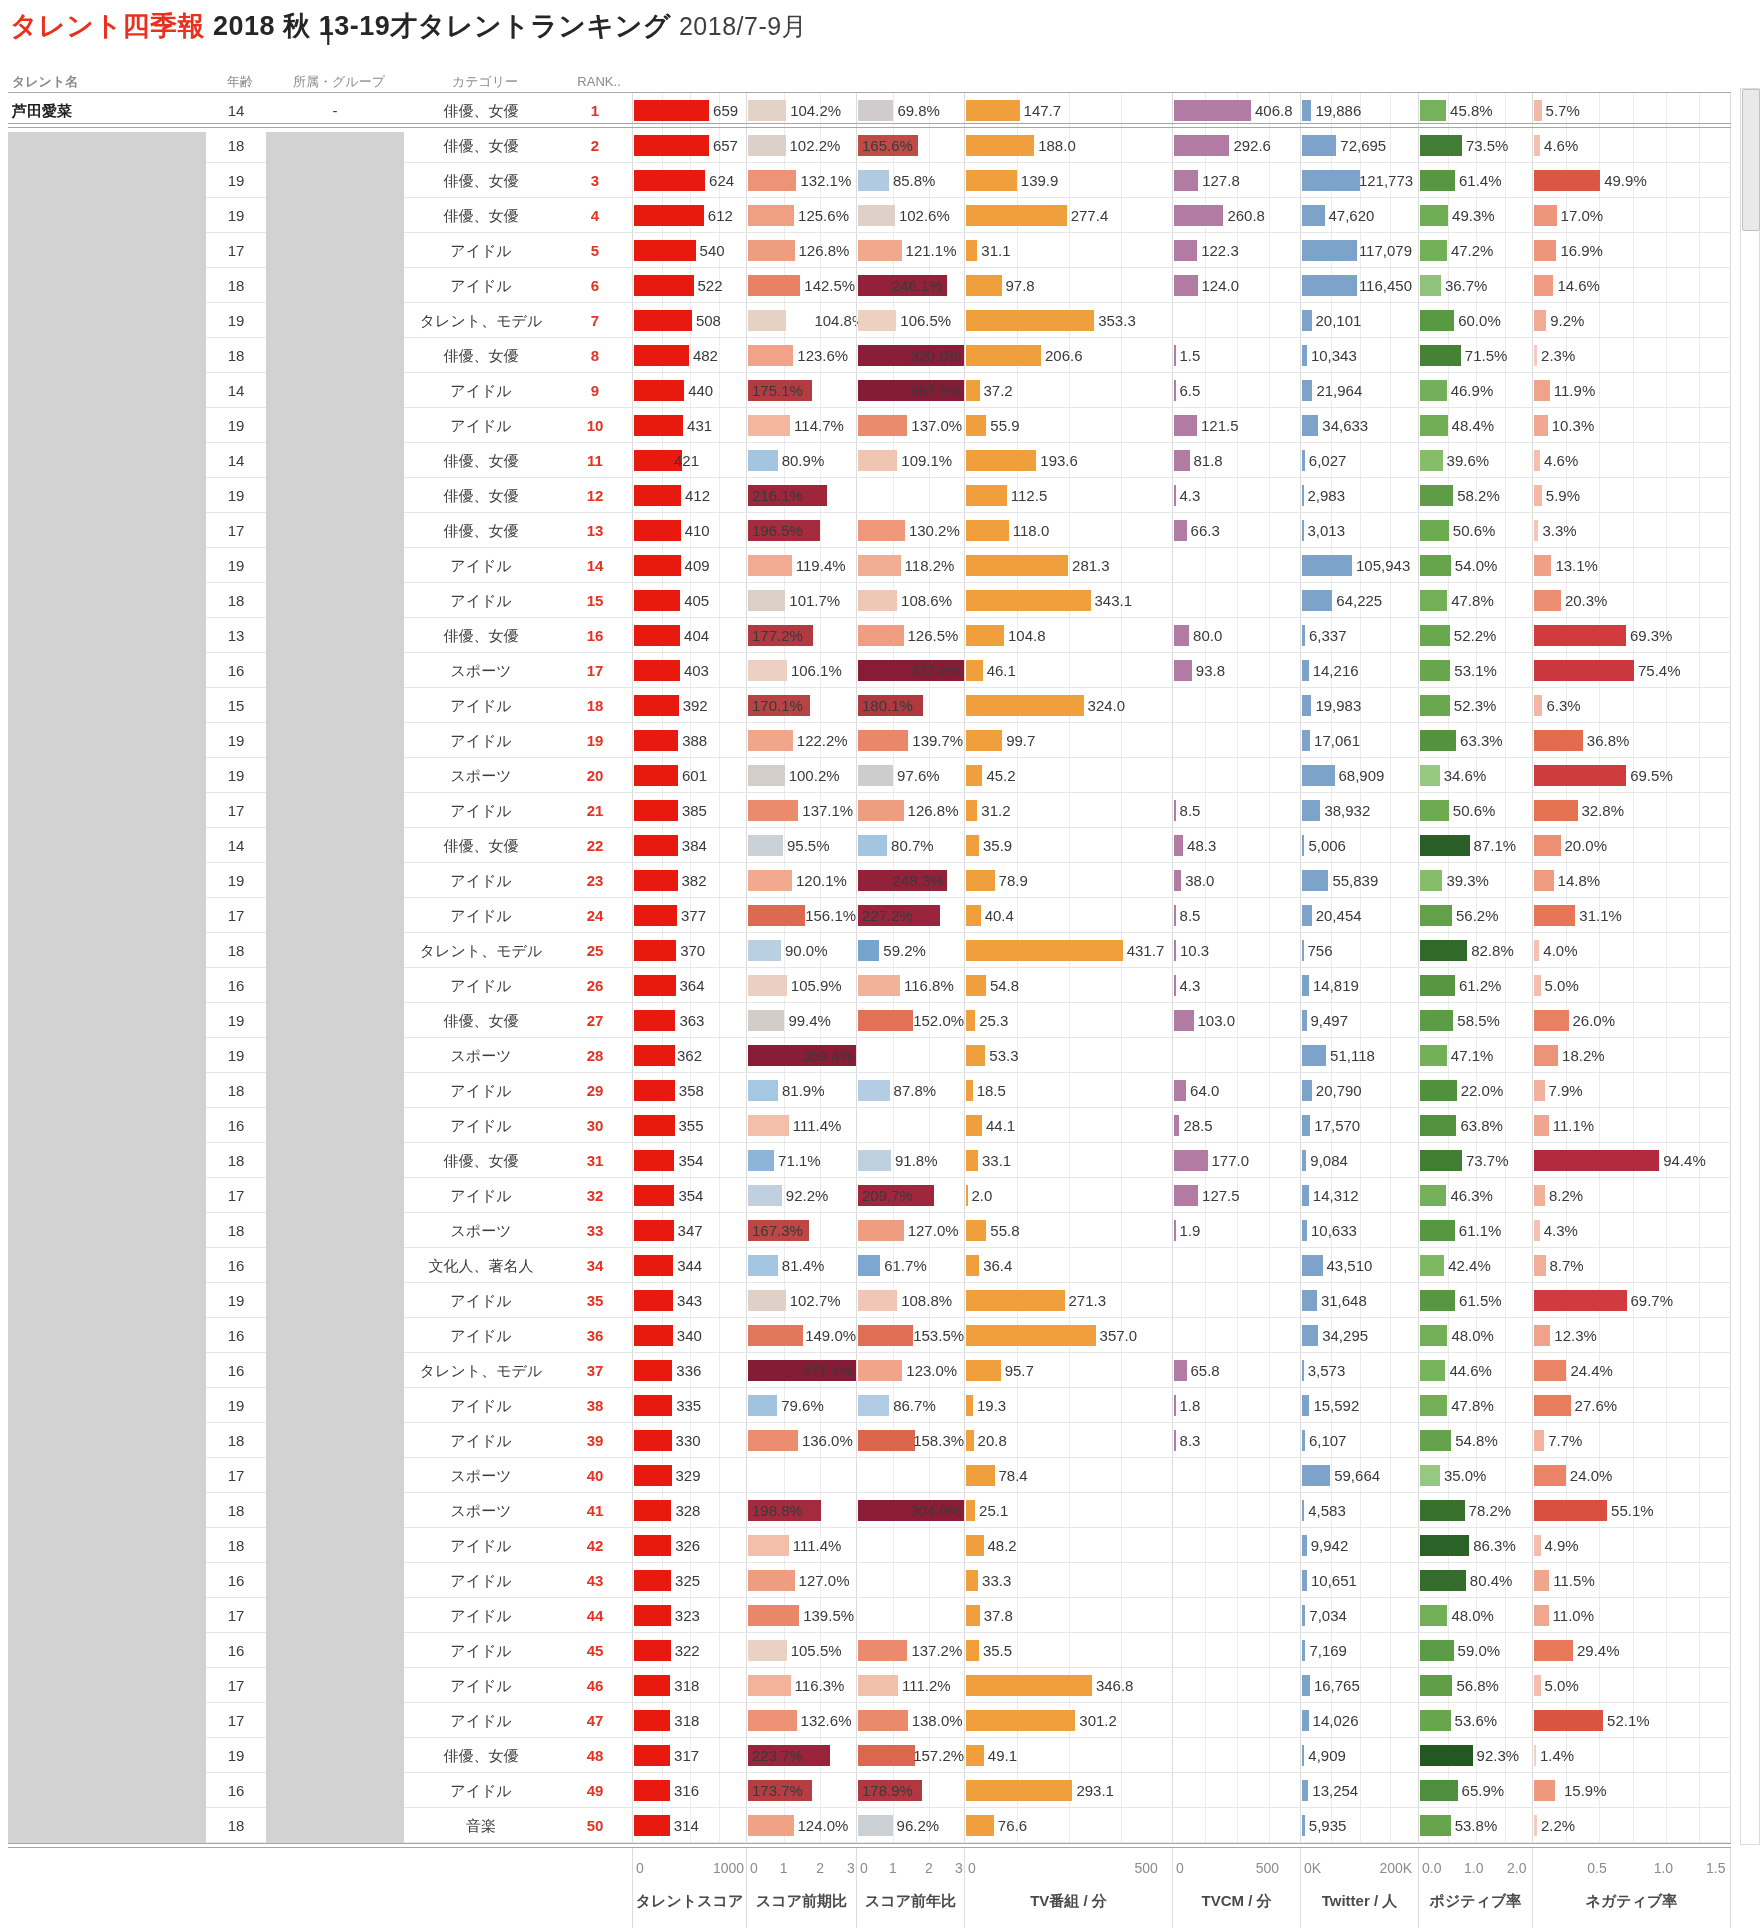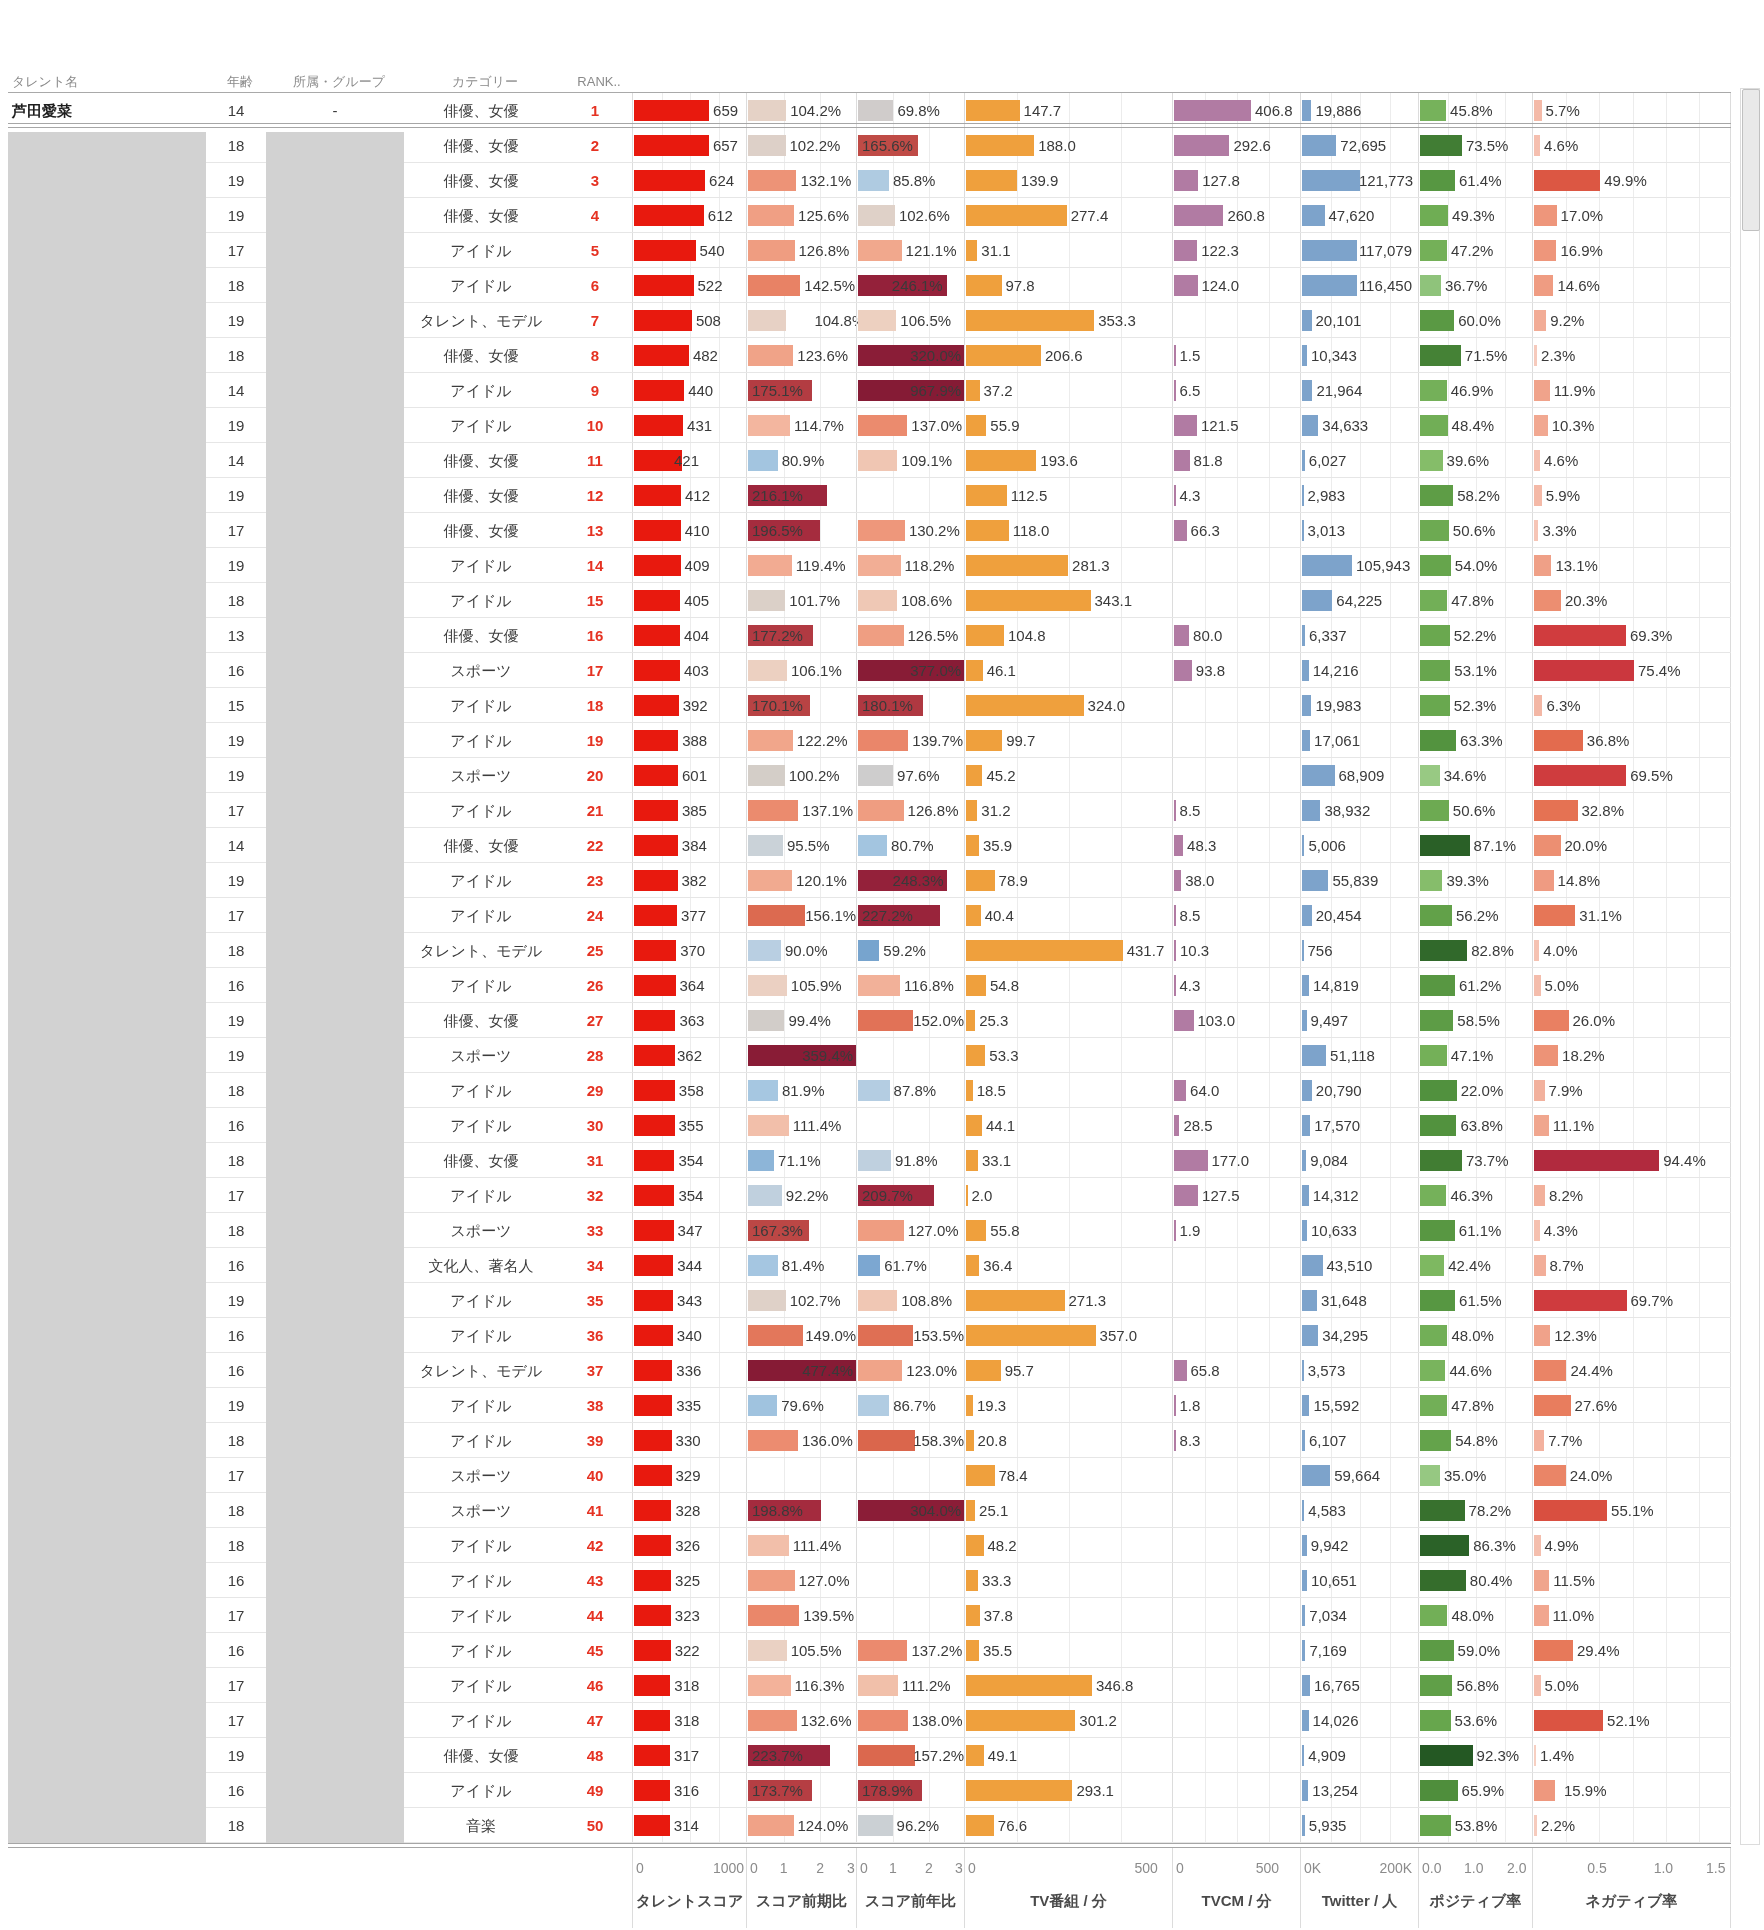--- a/index.html
+++ b/index.html
@@ -53,23 +53,30 @@
   #sb-track{position:absolute;left:1740px;top:88px;width:20px;height:1757px;
             background:#ffffff;border:1px solid #dcdcdc;box-sizing:border-box;}
   #sb-thumb{position:absolute;left:1px;top:0px;width:16px;height:140px;
             background:#e9e9e9;border:1px solid #c0c0c0;border-radius:2px;}
 </style>
 </head>
 <body>
 
 <div id="app">
 
+  <div id="title">
+    <span class="brand">タレント四季報</span>
+    <span class="strong"> <span>2018 秋</span></span>
+    <span class="bar">|</span>
+    <span class="strong">13-19才タレントランキング</span>
+    <span class="period"> <span>2018/7-9月</span></span>
+  </div>
 
   <div id="header">
-    <div class="hcell c-name" style="text-align:left;padding-left:4px;">タレント名</div>
+    <div class="hcell c-name" style="text-align:left;padding-left:4px;font-weight:bold;">タレント名</div>
     <div class="hcell c-age" style="text-align:center;">年齢</div>
     <div class="hcell c-group" style="text-align:center;">所属・グループ</div>
     <div class="hcell c-cat" style="text-align:center;">カテゴリー</div>
     <div class="hcell c-rank" style="text-align:center;">RANK..</div>
   </div>
   <div id="hline"></div>
 
   <div id="rows">
       <div class="trow sel">
         <div class="cell c-name name-cell">芦田愛菜</div>

